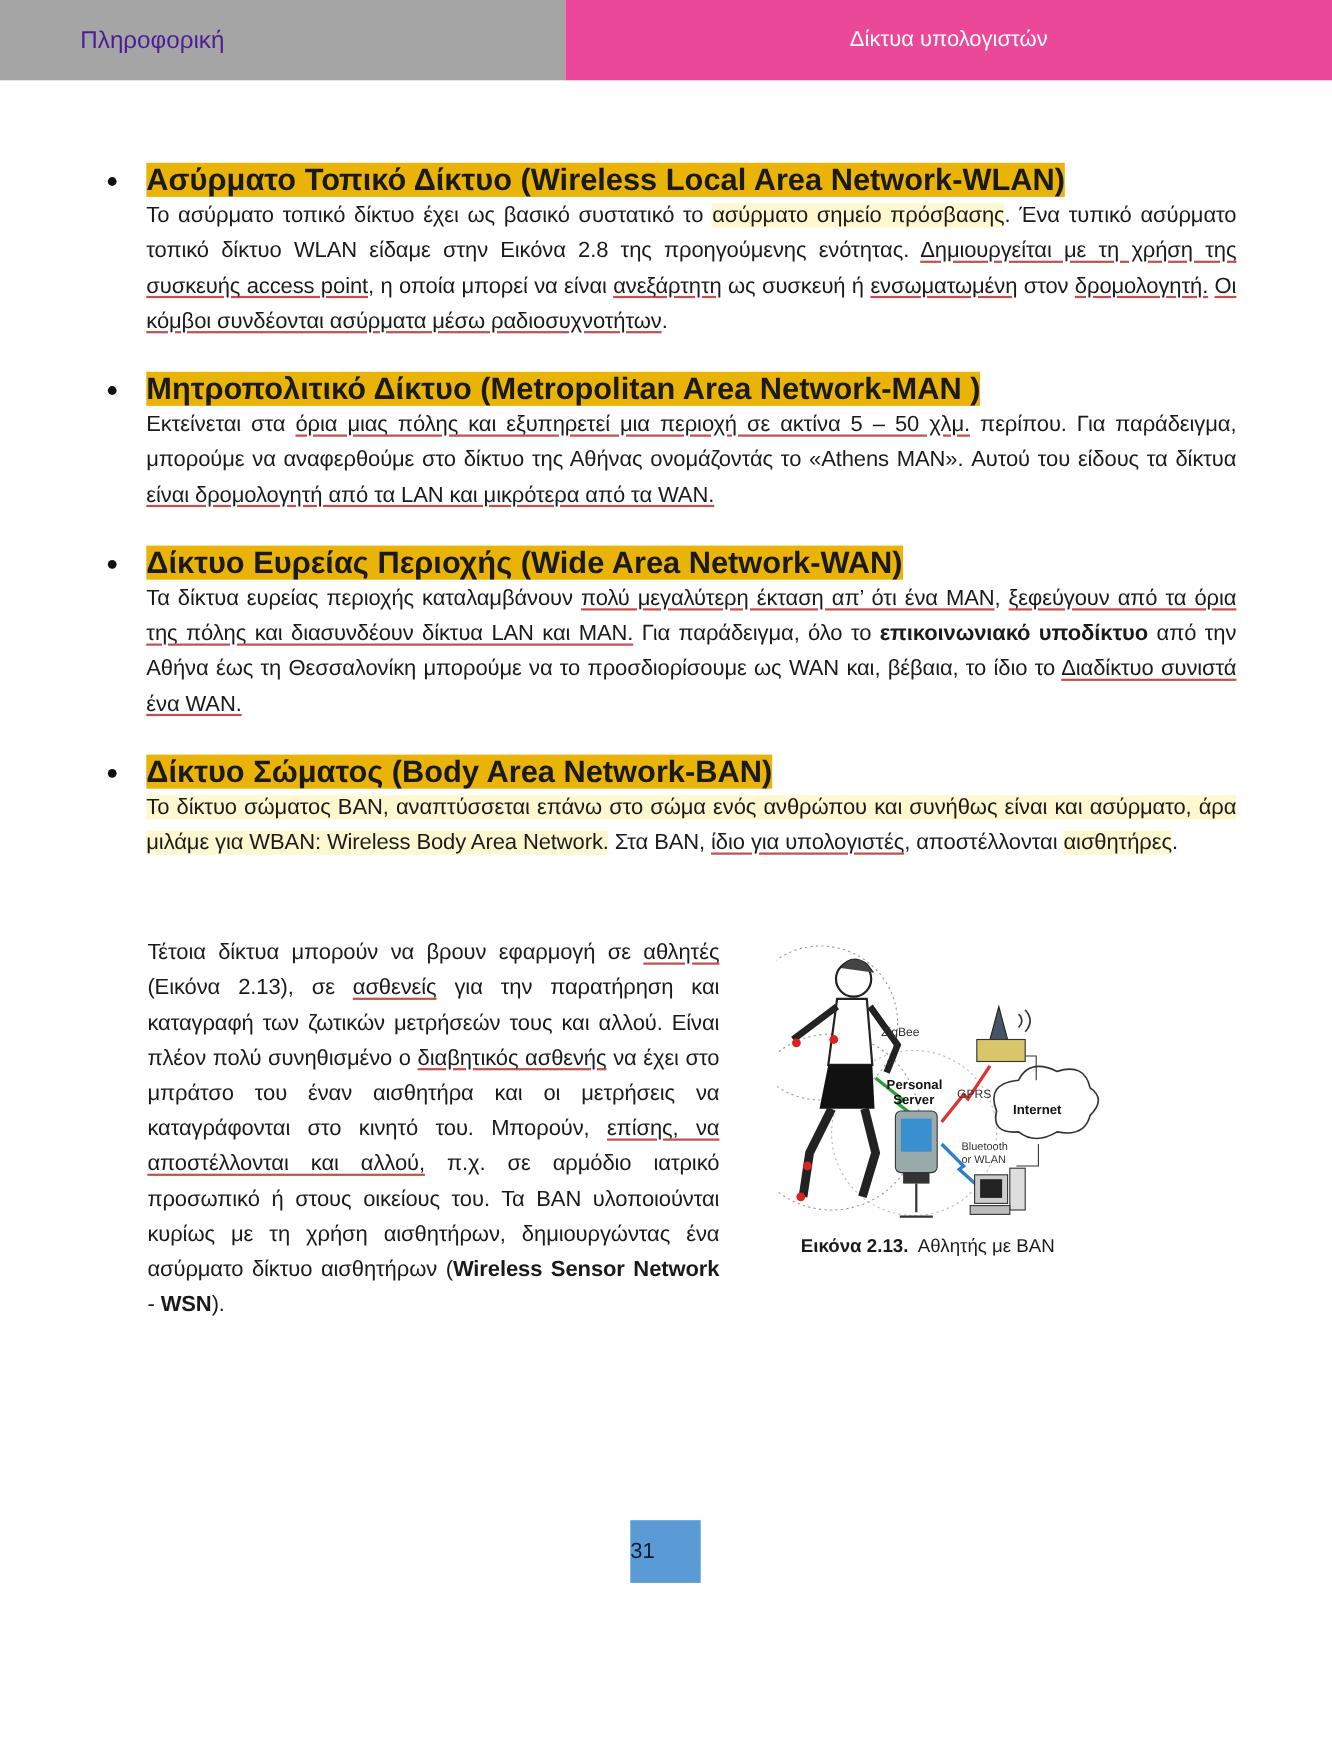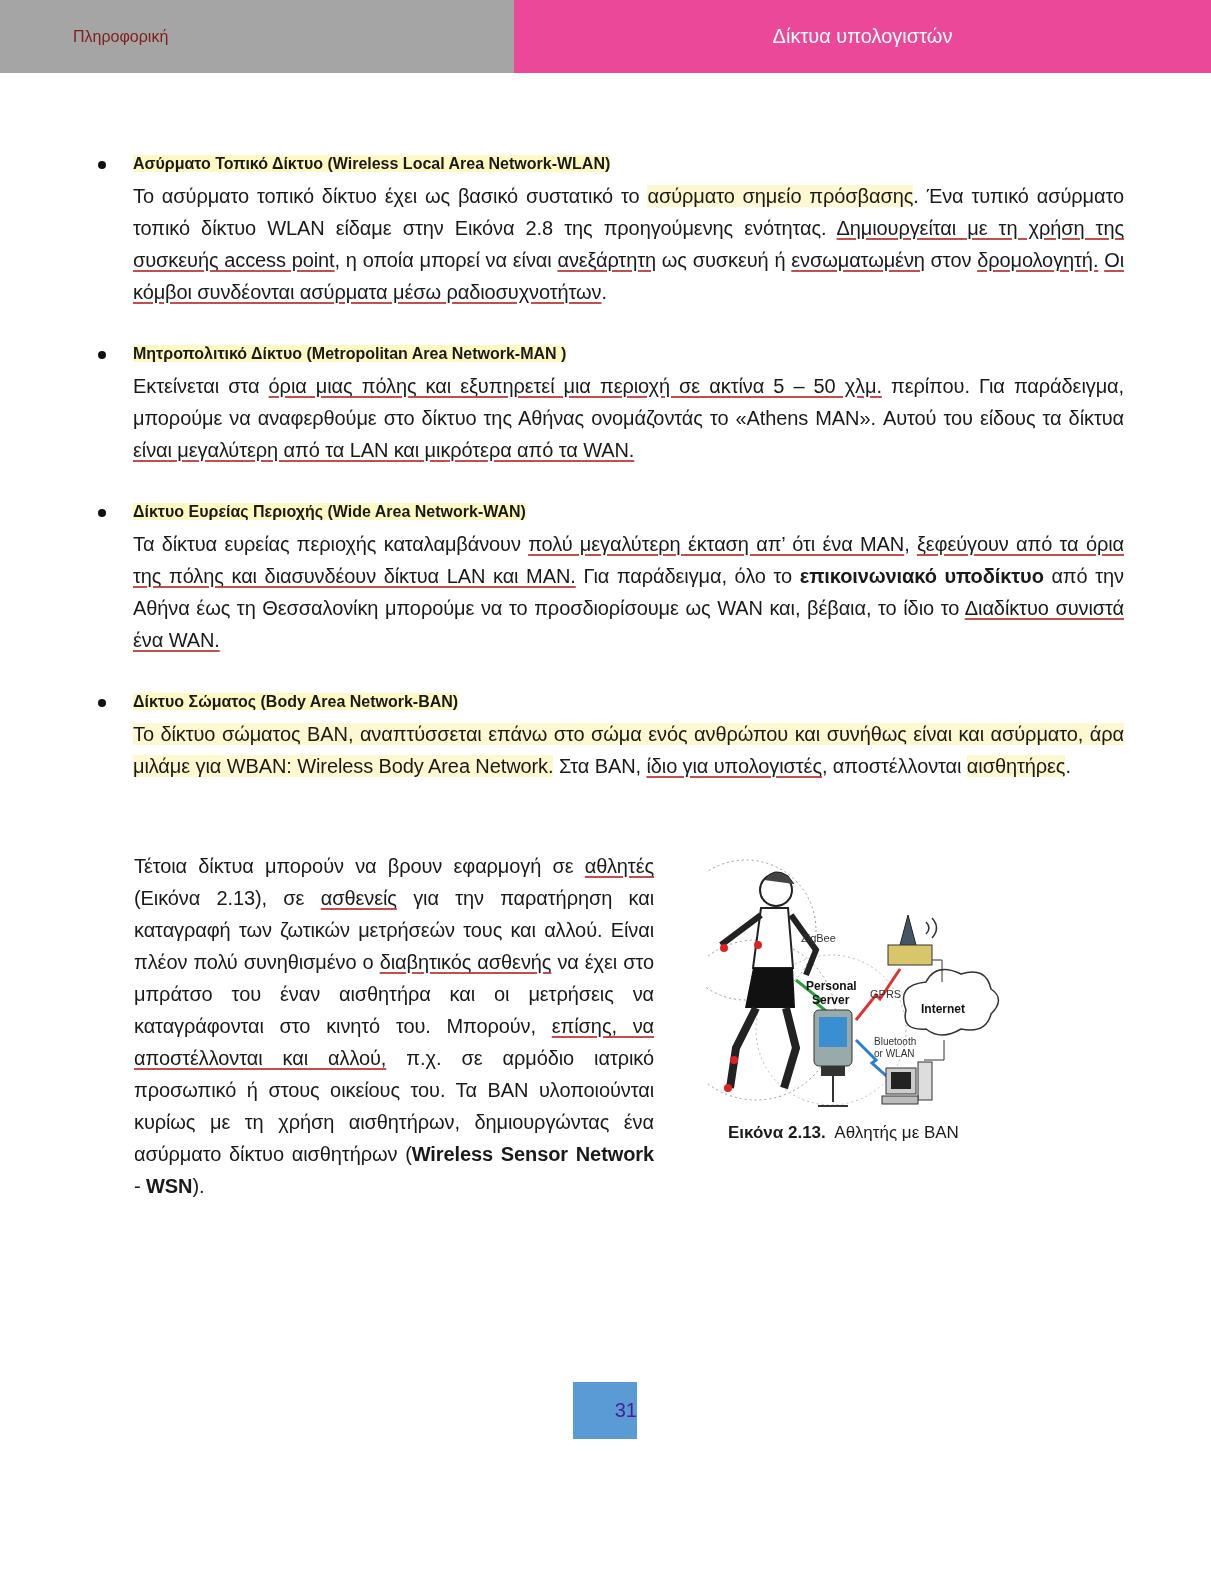--- a/index.html
+++ b/index.html
@@ -3,73 +3,73 @@
 <meta charset="utf-8">
 <style>
   html, body { margin: 0; padding: 0; background: #ffffff; }
   body {
     width: 1211px; height: 1595px; position: relative; overflow: hidden;
     font-family: "Liberation Sans", "DejaVu Sans", sans-serif;
     color: #1a1a1a;
   }
   .header { position: absolute; top: 0; left: 0; width: 1211px; height: 73px; display: flex; }
   .header-left {
-    width: 514px; height: 73px; background: #a5a5a5; color: #7f1d1d;
-    font-size: 16px; line-height: 73px; padding-left: 73px; box-sizing: border-box;
+    width: 514px; height: 73px; background: #a5a5a5; color: #4c1d95;
+    font-size: 22px; line-height: 73px; padding-left: 73px; box-sizing: border-box;
   }
   .header-right {
     flex: 1; height: 73px; background: #ec4899; color: #ffffff;
     font-size: 20px; line-height: 73px; text-align: center;
   }
   .content { position: absolute; left: 94px; top: 148px; width: 1030px; }
   .section { position: relative; padding-left: 39px; margin-bottom: 30px; }
   .bullet {
     position: absolute; left: 4px; top: 13px; width: 8px; height: 8px;
     background: #111; border-radius: 50%;
   }
   .section-title {
-    font-weight: bold; font-size: 16px; line-height: 32px; display: inline;
-    background: #fef9c3;
+    font-weight: bold; font-size: 28px; line-height: 32px; display: inline;
+    background: #eab308;
   }
   .para {
     font-size: 20px; line-height: 32px; text-align: justify;
     margin: 0; letter-spacing: -0.1px;
   }
   .hl { background: #fdf8d0; }
   .ul { text-decoration: underline; text-decoration-color: #c0504d; text-underline-offset: 3px; }
   .b { font-weight: bold; }
   .ban-block { position: absolute; left: 134px; top: 850px; width: 520px; }
   .ban-block .para { text-align: justify; }
   .figure { position: absolute; left: 706px; top: 850px; width: 310px; }
   .figure svg { display: block; }
   .caption { font-size: 17px; margin-top: 8px; padding-left: 22px; }
   .caption .cap-num { font-weight: bold; }
   .page-num {
     position: absolute; left: 573px; top: 1382px; width: 64px; height: 57px;
-    background: #5b9bd5; color: #4c1d95; font-size: 20px; text-align: right; line-height: 57px;
+    background: #5b9bd5; color: #0f172a; font-size: 20px; text-align: left; line-height: 57px;
   }
 </style>
 </head>
 <body>
 
 <div class="header">
   <div class="header-left">Πληροφορική</div>
   <div class="header-right">Δίκτυα υπολογιστών</div>
 </div>
 
 <div class="content">
   <div class="section">
     <span class="bullet"></span>
     <div><span class="section-title">Ασύρματο Τοπικό Δίκτυο (Wireless Local Area Network-WLAN)</span></div>
     <p class="para"><span>Το ασύρματο τοπικό δίκτυο έχει ως βασικό συστατικό το </span><span class="hl">ασύρματο σημείο πρόσβασης</span><span>.  Ένα τυπικό ασύρματο τοπικό δίκτυο WLAN είδαμε στην Εικόνα 2.8 της προηγούμενης ενότητας. </span><span class="ul">Δημιουργείται με τη χρήση της συσκευής access point</span><span>, η οποία μπορεί να είναι </span><span class="ul">ανεξάρτητη</span><span> ως συσκευή ή </span><span class="ul">ενσωματωμένη</span><span> στον </span><span class="ul">δρομολογητή.</span><span> </span><span class="ul">Οι κόμβοι συνδέονται ασύρματα μέσω ραδιοσυχνοτήτων</span><span>.</span></p>
   </div>
   <div class="section">
     <span class="bullet"></span>
     <div><span class="section-title">Μητροπολιτικό Δίκτυο (Metropolitan Area Network-MAN )</span></div>
-    <p class="para"><span>Εκτείνεται στα </span><span class="ul">όρια μιας πόλης και εξυπηρετεί μια περιοχή σε ακτίνα 5 – 50 χλμ.</span><span> περίπου. Για παράδειγμα, μπορούμε να αναφερθούμε στο δίκτυο της Αθήνας ονομάζοντάς το «Athens MAN». Αυτού του είδους τα δίκτυα </span><span class="ul">είναι μεγαλύτερη από τα LAN και μικρότερα από τα WAN.</span></p>
+    <p class="para"><span>Εκτείνεται στα </span><span class="ul">όρια μιας πόλης και εξυπηρετεί μια περιοχή σε ακτίνα 5 – 50 χλμ.</span><span> περίπου. Για παράδειγμα, μπορούμε να αναφερθούμε στο δίκτυο της Αθήνας ονομάζοντάς το «Athens MAN». Αυτού του είδους τα δίκτυα </span><span class="ul">είναι δρομολογητή από τα LAN και μικρότερα από τα WAN.</span></p>
   </div>
   <div class="section">
     <span class="bullet"></span>
     <div><span class="section-title">Δίκτυο Ευρείας Περιοχής (Wide Area Network-WAN)</span></div>
     <p class="para"><span>Τα δίκτυα ευρείας περιοχής καταλαμβάνουν </span><span class="ul">πολύ μεγαλύτερη έκταση απ’ ότι ένα MAN</span><span>, </span><span class="ul">ξεφεύγουν από τα όρια της πόλης και διασυνδέουν δίκτυα LAN και MAN.</span><span> Για παράδειγμα, όλο το </span><span class="b">επικοινωνιακό υποδίκτυο</span><span> από την Αθήνα έως τη Θεσσαλονίκη μπορούμε να το προσδιορίσουμε ως WAN και, βέβαια, το ίδιο το </span><span class="ul">Διαδίκτυο συνιστά ένα WAN.</span></p>
   </div>
   <div class="section">
     <span class="bullet"></span>
     <div><span class="section-title">Δίκτυο Σώματος (Body Area Network-BAN)</span></div>
     <p class="para"><span class="hl">Το δίκτυο σώματος BAN, αναπτύσσεται επάνω στο σώμα ενός ανθρώπου και συνήθως είναι και ασύρματο, άρα μιλάμε για WBAN: Wireless Body Area Network.</span><span> Στα BAN, </span><span class="ul">ίδιο για υπολογιστές</span><span>, αποστέλλονται </span><span class="hl">αισθητήρες</span><span>.</span></p>

